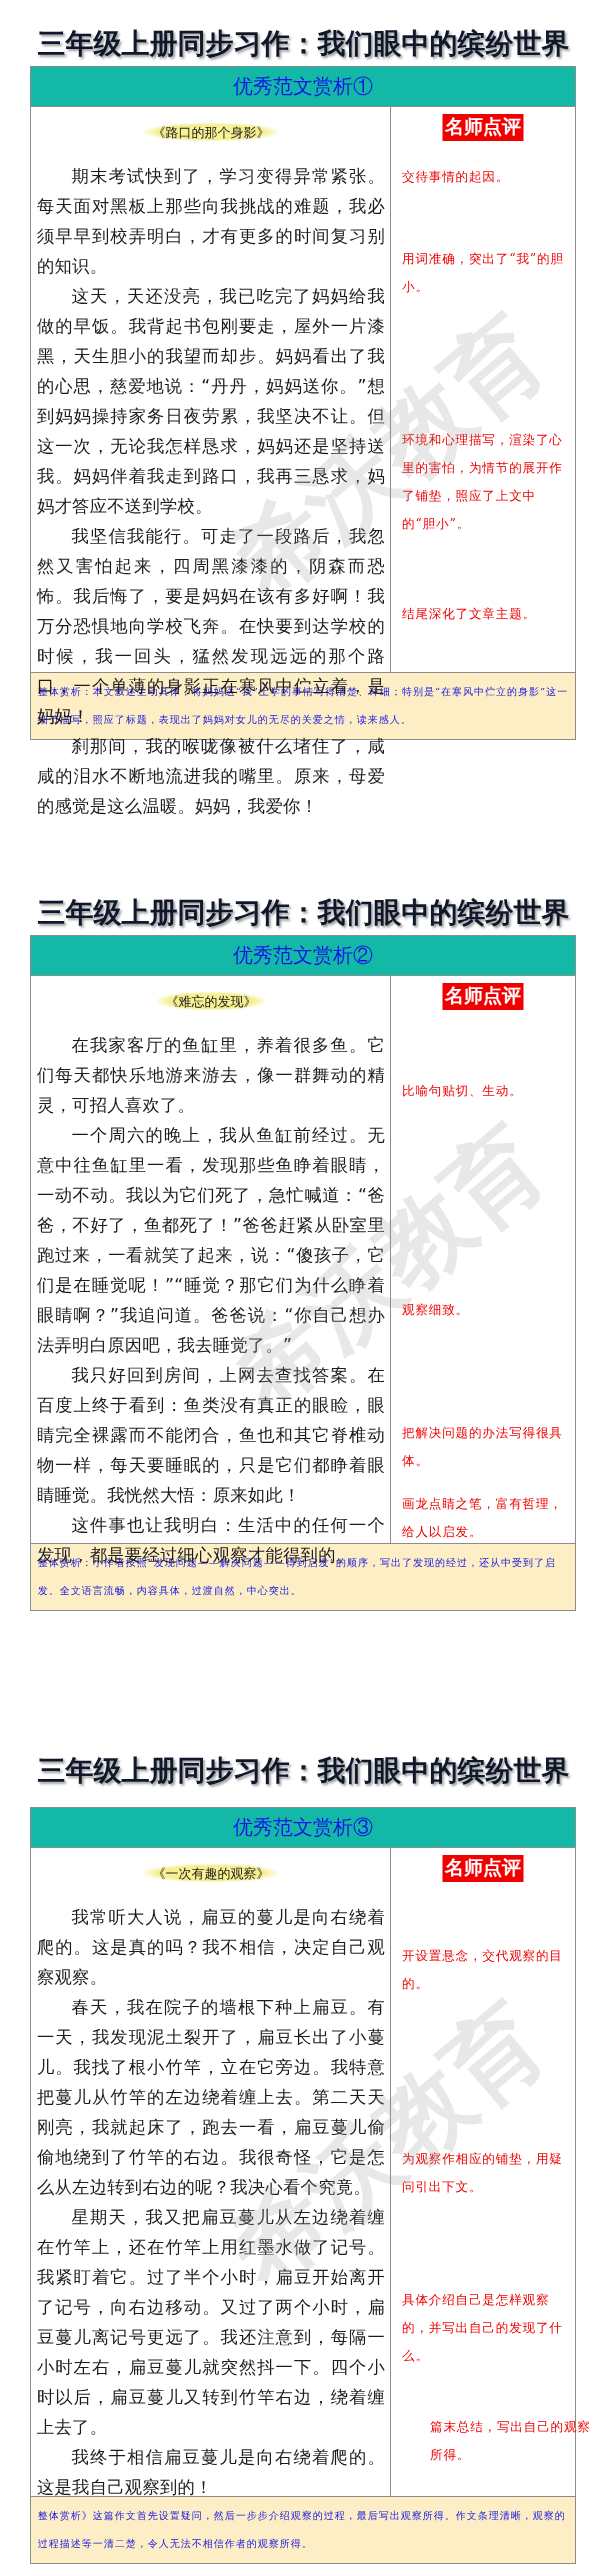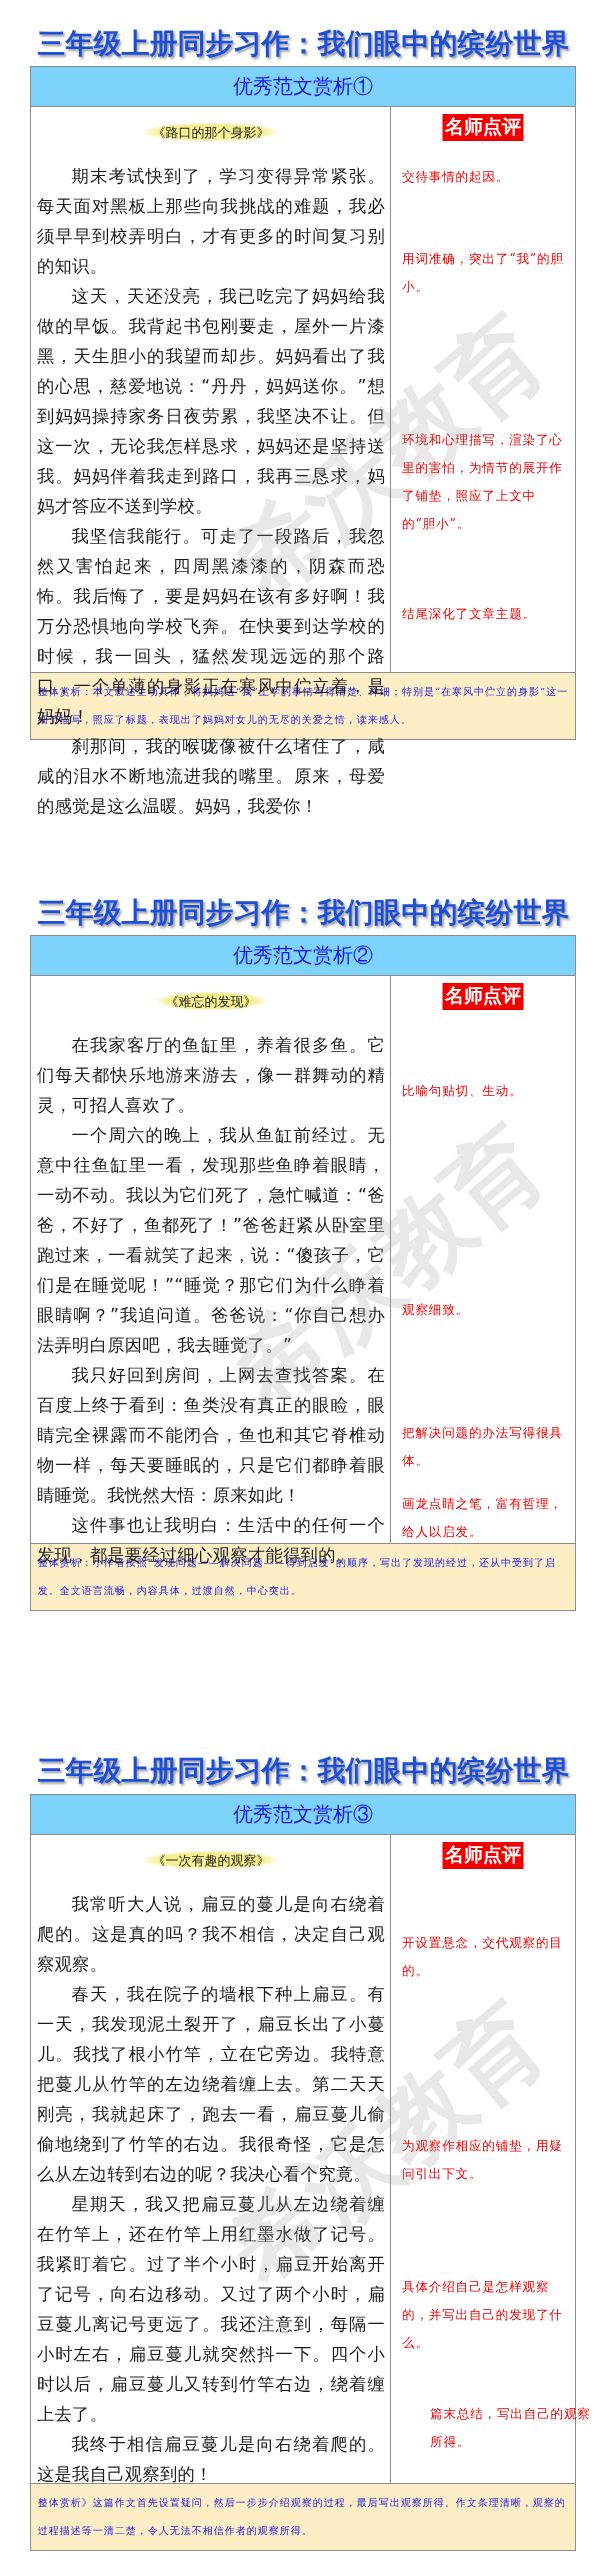--- a/index.html
+++ b/index.html
@@ -1,24 +1,24 @@
 <!DOCTYPE html>
 <html style="font-size:13.5px"><head>
 <meta charset="utf-8">
 <style>
   html, body { margin: 0; padding: 0; background: #ffffff; }
   body { width: 607px; height: 2576px; position: relative; overflow: hidden;
          font-family: "DejaVu Sans", "Liberation Sans", sans-serif; }
   .block { position: absolute; left: 0; width: 607px; }
   .page-title { position: absolute; left: 0; width: 607px; text-align: center;
-                font-size: 28px; font-weight: bold; color: #1d4ed8;
+                font-size: 28px; font-weight: bold; color: #0f172a;
                 letter-spacing: 0px; text-shadow: 1.7px 1.7px 2.5px #9a9a9a; white-space: nowrap; }
   .tbl { position: absolute; left: 30px; width: 546px; border: 0.8px solid #8c8c8c;
          box-sizing: border-box; background: #fff; }
-  .tbl-head { height: 39px; background: #7dd3fc; border-bottom: 0.8px solid #8c8c8c;
+  .tbl-head { height: 39px; background: #14b8a6; border-bottom: 0.8px solid #8c8c8c;
               text-align: center; line-height: 39px; color: #1515e8; font-size: 20px;
               font-family: "DejaVu Serif", "Liberation Serif", serif; }
   .tbl-body { position: relative; display: flex; border-bottom: 0.8px solid #8c8c8c; }
   .col-essay { width: 360px; border-right: 0.8px solid #8c8c8c; box-sizing: border-box;
                padding: 0 5px 0 5.9px; position: relative; }
   .col-comment { width: 184px; position: relative; }
   .essay-title { text-align: center; font-size: 13px; color: #222; margin-top: 8.4px; height: 34px;
                  line-height: 34px; }
   .essay-title span { background: radial-gradient(ellipse at center, #fff7a0 30%, #f5ef90 55%, rgba(255,255,255,0) 75%);
                       padding: 1.7px 8.4px; text-shadow: 0 0 5px #e5dc6e; }
@@ -83,21 +83,21 @@
         <div class="comment" style="top:443px;">把解决问题的办法写得很具体。</div>
         <div class="comment" style="top:514px;">画龙点睛之笔，富有哲理，给人以启发。</div>
       </div>
     </div>
     <div class="summary">整体赏析：小作者按照“发现问题——解决问题——得到启发”的顺序，写出了发现的经过，还从中受到了启发。全文语言流畅，内容具体，过渡自然，中心突出。</div>
   </div>
 </div>
 
 <div class="block" style="top:1712px;">
   <div class="page-title" style="top:40px;">三年级上册同步习作：我们眼中的缤纷世界</div>
-  <div class="tbl" style="top:82px;">
+  <div class="tbl" style="top:95px;">
     <div class="tbl-head">优秀范文赏析③</div>
     <div class="tbl-body" style="height:648px;">
       <div class="col-essay">
         <div class="essay-title"><span>《一次有趣的观察》</span></div>
         <p class="para first">我常听大人说，扁豆的蔓儿是向右绕着爬的。这是真的吗？我不相信，决定自己观察观察。</p>
         <p class="para">春天，我在院子的墙根下种上扁豆。有一天，我发现泥土裂开了，扁豆长出了小蔓儿。我找了根小竹竿，立在它旁边。我特意把蔓儿从竹竿的左边绕着缠上去。第二天天刚亮，我就起床了，跑去一看，扁豆蔓儿偷偷地绕到了竹竿的右边。我很奇怪，它是怎么从左边转到右边的呢？我决心看个究竟。</p>
         <p class="para">星期天，我又把扁豆蔓儿从左边绕着缠在竹竿上，还在竹竿上用红墨水做了记号。我紧盯着它。过了半个小时，扁豆开始离开了记号，向右边移动。又过了两个小时，扁豆蔓儿离记号更远了。我还注意到，每隔一小时左右，扁豆蔓儿就突然抖一下。四个小时以后，扁豆蔓儿又转到竹竿右边，绕着缠上去了。</p>
         <p class="para">我终于相信扁豆蔓儿是向右绕着爬的。这是我自己观察到的！</p>
       </div>
       <div class="col-comment">

